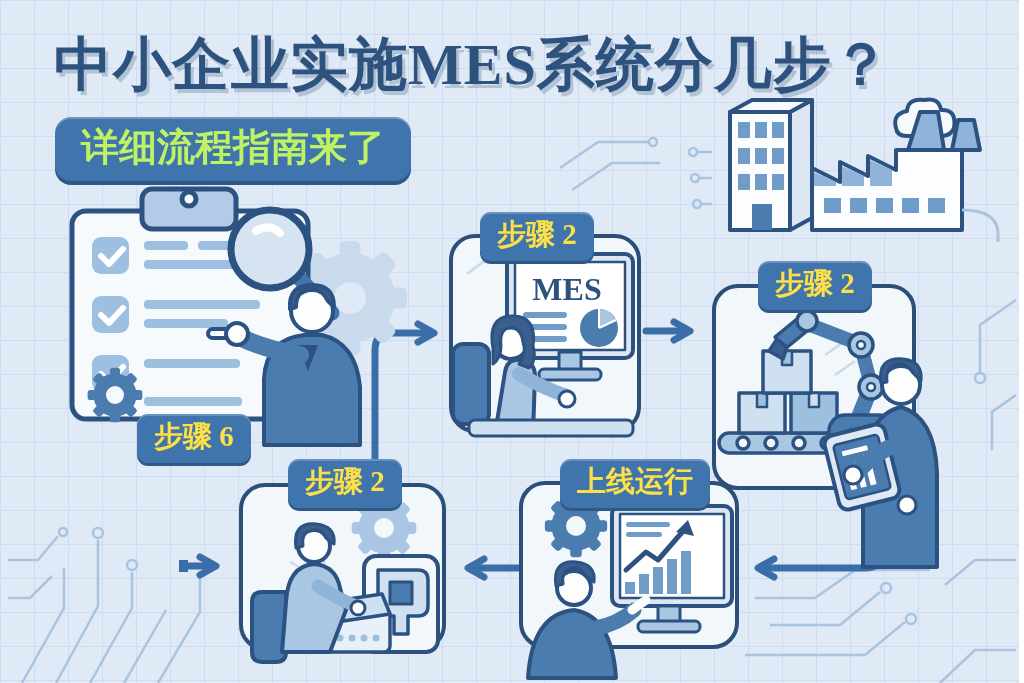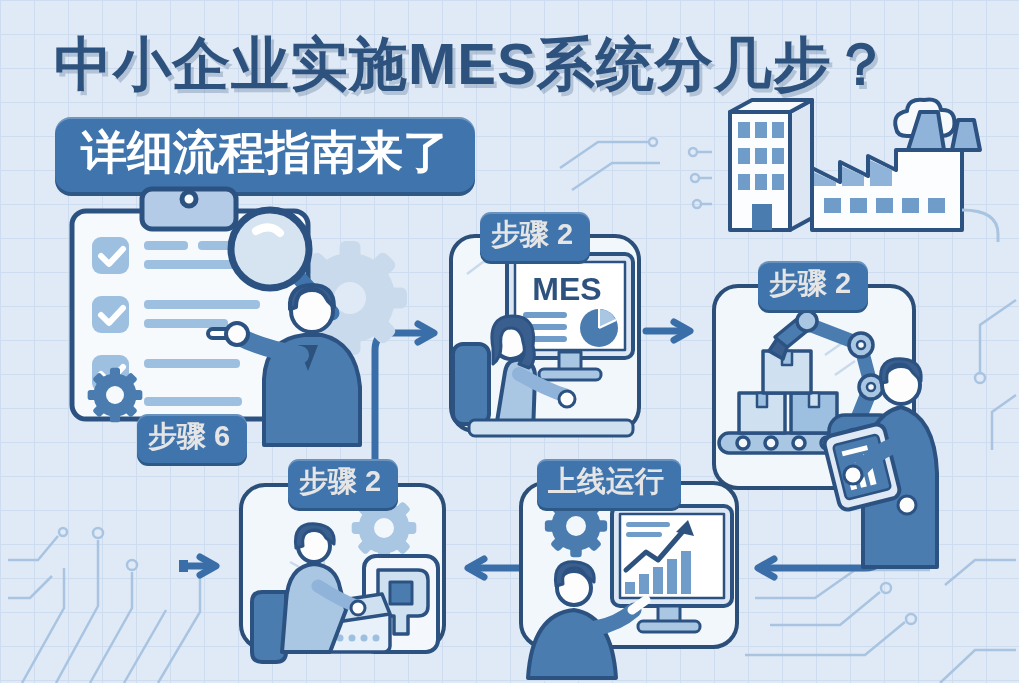--- a/index.html
+++ b/index.html
@@ -1,44 +1,44 @@
 <!DOCTYPE html>
 <html><head>
 <meta charset="utf-8">
 <style>
   html,body{margin:0;padding:0;}
   .stage{
     position:relative; width:1019px; height:683px; overflow:hidden;
-    font-family:Liberation Sans, sans-serif;
+    font-family:Liberation Serif, serif;
     background-color:#e0eaf6;
     background-image:
       linear-gradient(#cddcee 1px, transparent 1px),
       linear-gradient(90deg, #cddcee 1px, transparent 1px);
     background-size:34px 34px;
   }
   .layer{position:absolute;left:0;top:0;}
   .title{
     position:absolute; left:54px; top:26px; width:920px;
     font-size:58px; font-weight:800; color:#2e527e; letter-spacing:1px;
     text-shadow:3px 4px 0 rgba(45,79,124,0.25); white-space:nowrap;
   }
   .subtitle-badge{
     position:absolute; left:55px; top:117px;
-    background:#3f74ad; color:#ffffff; font-size:46px; font-weight:700;
+    background:#3f74ad; color:#bef264; font-size:38px; font-weight:700;
     padding:5px 26px 8px 26px; border-radius:16px;
     box-shadow:0 4px 0 #2e5886, inset 0 2px 0 rgba(255,255,255,0.25);
   }
   .panel{
     position:absolute; background:#f2f7fc;
     border:4px solid #2b4f78; border-radius:26px; z-index:2;
   }
   .badge{
     position:absolute; z-index:5;
-    background:#3f74ad; color:#e5e5e5; font-size:29px; font-weight:700;
-    padding:3px 17px 6px 11px; border-radius:11px; white-space:nowrap;
+    background:#3f74ad; color:#fde047; font-size:29px; font-weight:700;
+    padding:3px 17px 6px 17px; border-radius:11px; white-space:nowrap;
     box-shadow:0 3px 0 #2e5886, inset 0 2px 0 rgba(255,255,255,0.22);
   }
   svg.scene{position:absolute; overflow:visible; z-index:3;}
   svg.flow{z-index:1;}
 </style>
 </head>
 <body>
 
 <div class="stage">
 
@@ -316,21 +316,21 @@
       <polygon points="176,52 182,68 164,64" fill="#2e527e"></polygon>
     </g>
     <g stroke="#2c5282" stroke-width="4" stroke-linejoin="round">
       <path d="M16 210 Q20 146 62 142 Q100 148 104 210 Z" fill="#4a7cb0"></path>
       <circle cx="62" cy="120" r="17" fill="#fdfdfd"></circle>
       <path d="M44 118 q-4 -26 20 -24 q20 2 18 20 l-8 -6 q-5 -9 -12 -8 q-13 1 -11 16 Z" fill="#3a5f8e" stroke-width="3"></path>
       <path d="M84 160 q22 -4 38 -18" fill="none" stroke="#4a7cb0" stroke-width="15" stroke-linecap="round"></path>
       <path d="M120 142 l14 -10" stroke="#fdfdfd" stroke-width="9" stroke-linecap="round"></path>
     </g>
   </svg>
-  <div class="badge" style="left:537px; top:459px;border-radius:9px;">上线运行</div>
+  <div class="badge" style="left:560px; top:459px;">上线运行</div>
 
   <div class="panel" style="left:239px; top:483px; width:199px; height:160px;"></div>
   <svg class="scene" style="left:232px; top:470px;" width="225" height="200" viewBox="0 0 225 200">
     <g stroke="#c9daec" stroke-width="2.5" fill="none">
       <path d="M70 70 L92 84 L92 110"></path>
       <path d="M58 92 L80 104"></path>
     </g>
     <g fill="#a9c6e3">
       <use href="#gear8" transform="translate(152,58) scale(0.85)"></use>
       <circle cx="152" cy="58" r="10" fill="#f2f7fc"></circle>

